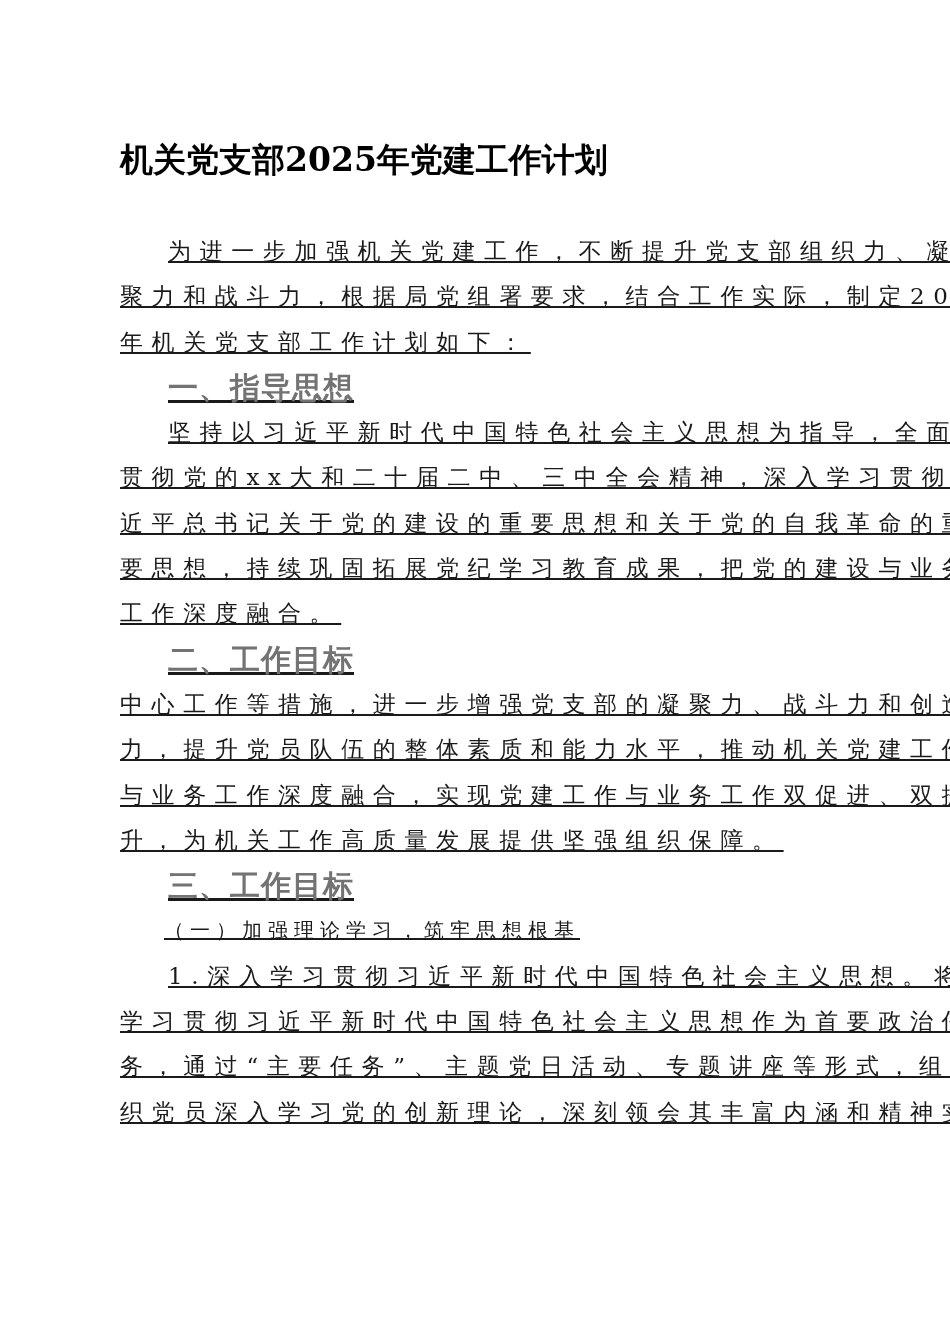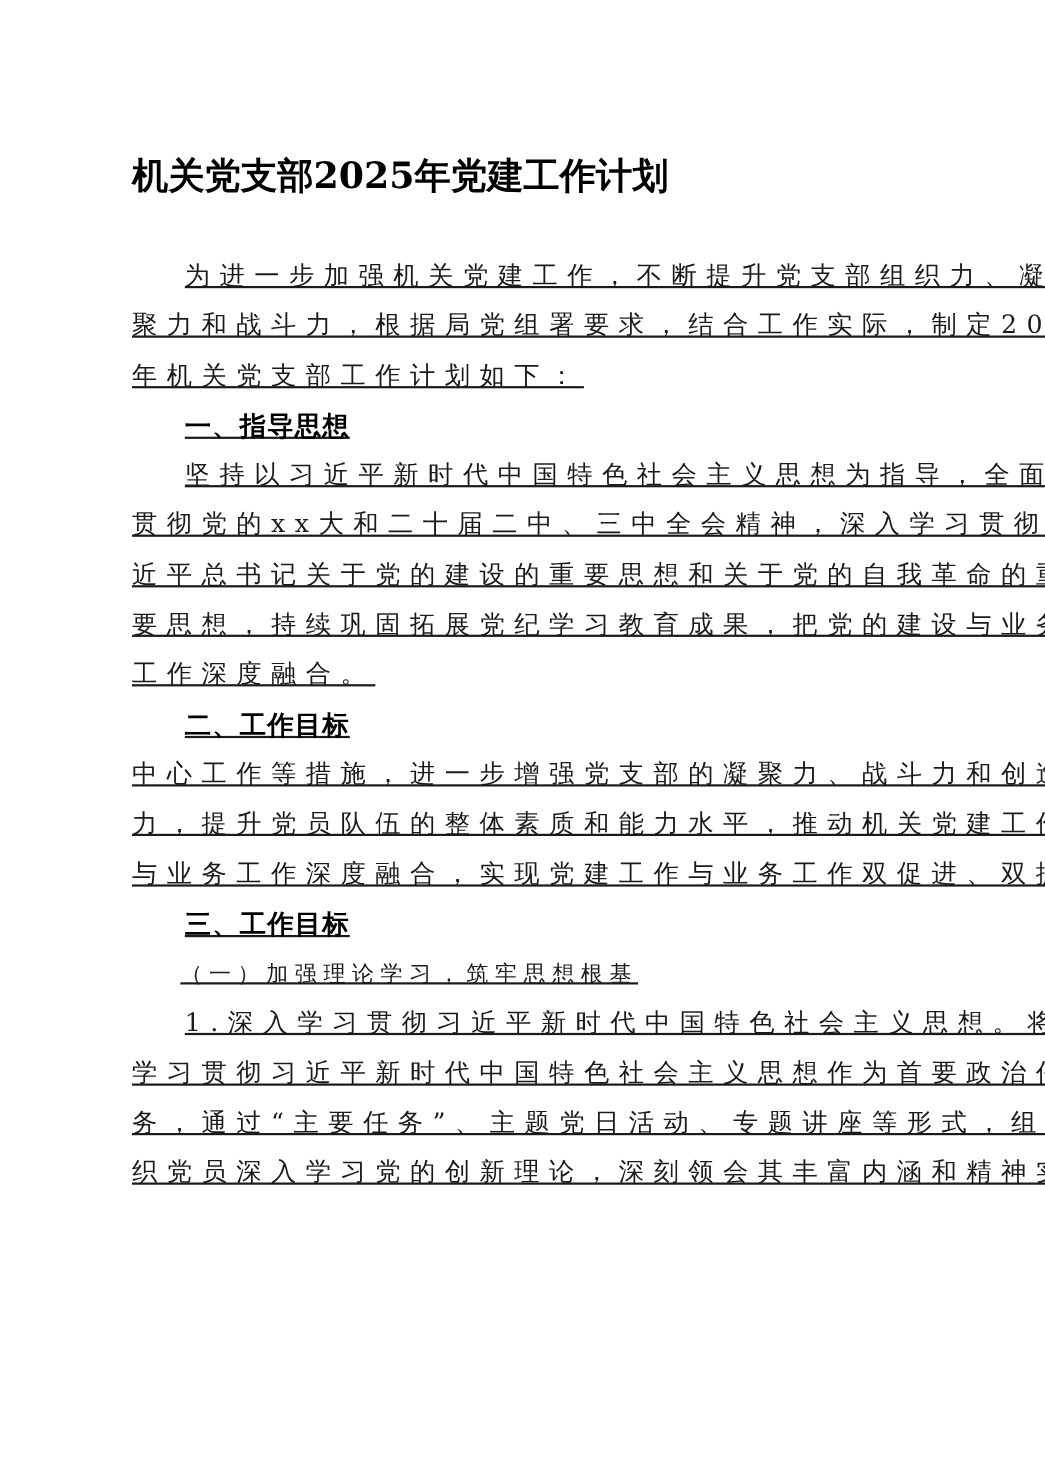--- a/index.html
+++ b/index.html
@@ -44,23 +44,23 @@
     letter-spacing: 8.6px;
     text-align: justify;
     color: #1a1a1a;
     text-decoration: underline;
   }
   .h1 {
     margin: 0;
     padding-left: 48px;
     font-family: "DejaVu Sans", "Liberation Sans", sans-serif;
     font-weight: bold;
-    font-size: 24px;
+    font-size: 30px;
     letter-spacing: 1px;
-    color: #000000;
+    color: #737373;
   }
   .h2 {
     margin: 0;
     padding-left: 44px;
     font-family: "DejaVu Serif", "Liberation Serif", serif;
     font-size: 20px;
     letter-spacing: 6px;
     color: #1a1a1a;
   }
   .line {
@@ -98,20 +98,21 @@
       <span class="line">近平总书记关于党的建设的重要思想和关于党的自我革命的重</span>
       <span class="line">要思想，持续巩固拓展党纪学习教育成果，把党的建设与业务</span>
       <span class="line last">工作深度融合。</span>
     </div>
 
     <div>
       <div class="line last h1">二、工作目标</div>
       <span class="line">中心工作等措施，进一步增强党支部的凝聚力、战斗力和创造</span>
       <span class="line">力，提升党员队伍的整体素质和能力水平，推动机关党建工作</span>
       <span class="line">与业务工作深度融合，实现党建工作与业务工作双促进、双提</span>
+      <span class="line last">升，为机关工作高质量发展提供坚强组织保障。</span>
     </div>
 
     <div>
       <div class="line last h1">三、工作目标</div>
       <div class="line last h2">（一）加强理论学习，筑牢思想根基</div>
       <span class="line indent">1.深入学习贯彻习近平新时代中国特色社会主义思想。将</span>
       <span class="line">学习贯彻习近平新时代中国特色社会主义思想作为首要政治任</span>
       <span class="line">务，通过“主要任务”、主题党日活动、专题讲座等形式，组</span>
       <span class="line">织党员深入学习党的创新理论，深刻领会其丰富内涵和精神实</span>
     </div>

